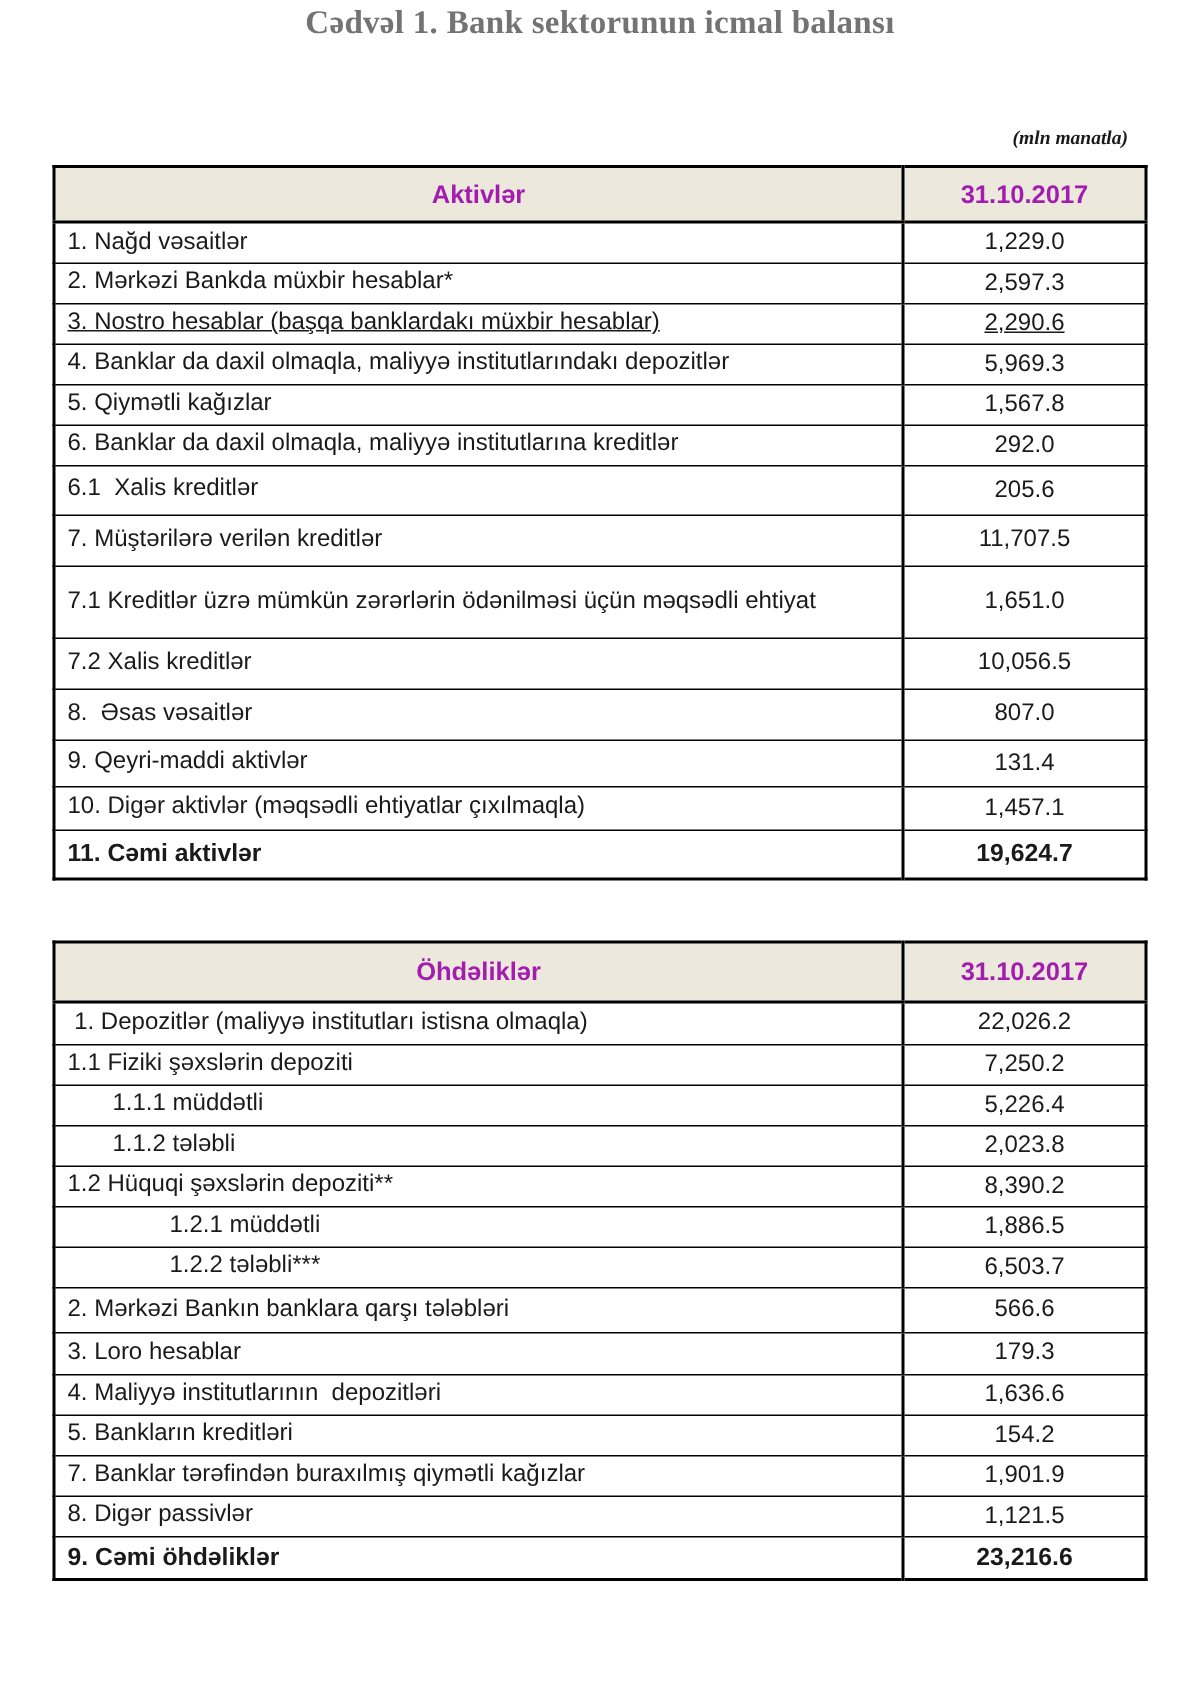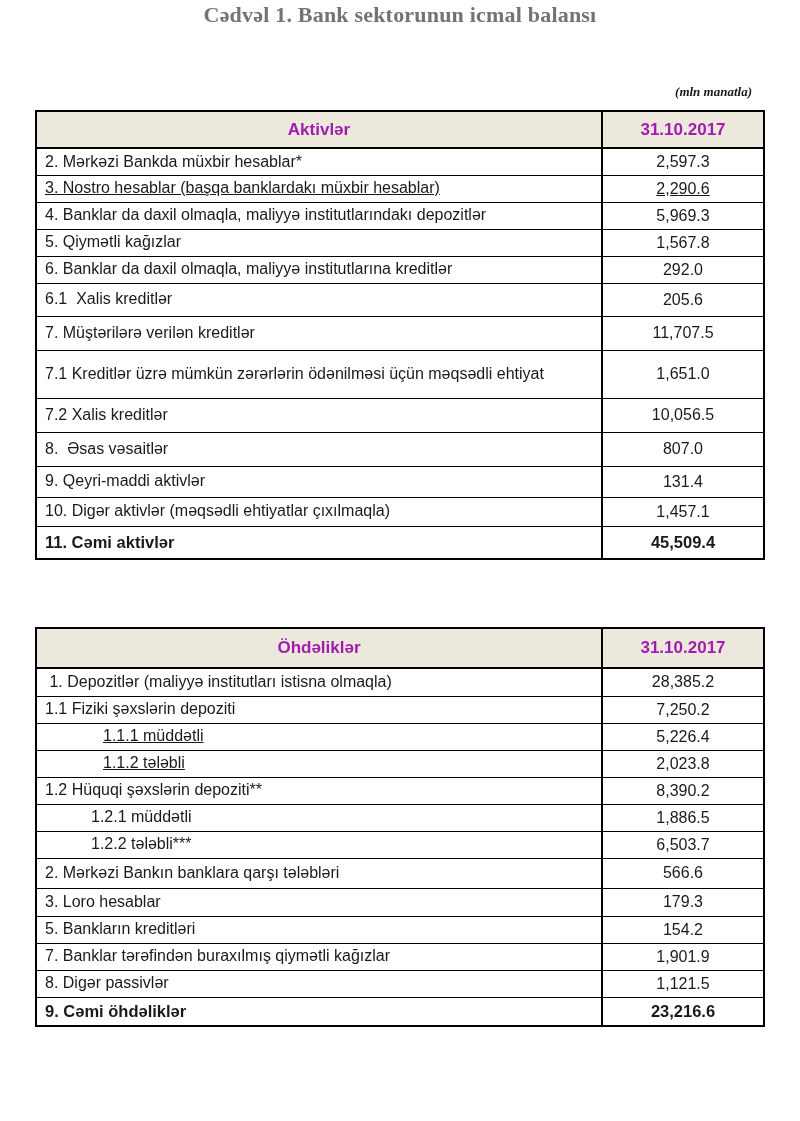--- a/index.html
+++ b/index.html
@@ -35,39 +35,43 @@
     border-bottom:2px solid var(--border);
     font-size:17px;font-weight:bold;text-align:center;color:#a21caf;
   }
   .tbl--assets th{height:33px;}
   .tbl--liab th{height:36px;}
   .tbl th.val,.tbl td.val{border-left:2px solid var(--border);width:158px;}
   .tbl td{font-size:16px;color:var(--text);}
   td.lbl{white-space:pre-wrap;line-height:1.15;}
   td.val{text-align:center;}
   .indent-0{padding-left:8px;padding-right:6px;}
-  .indent-1{padding-left:66px;padding-right:6px;text-decoration:underline;}
-  .indent-2{padding-left:54px;padding-right:6px;}
+  .indent-1{padding-left:38px;padding-right:6px;}
+  .indent-2{padding-left:76px;padding-right:6px;}
   tr.row-bold td{font-weight:bold;font-size:16.5px;}
 </style>
 </head>
 <body>
 
 <h1 class="page-title">Cədvəl 1. Bank sektorunun icmal balansı</h1>
 
 <div class="unit-note">(mln manatla)</div>
 
 <table class="tbl tbl--assets">
   <thead>
     <tr>
       <th class="lbl">Aktivlər</th>
       <th class="val">31.10.2017</th>
     </tr>
   </thead>
   <tbody>
+      <tr style="height: 27px;">
+        <td class="lbl indent-0">1. Nağd vəsaitlər</td>
+        <td class="val">1,229.0</td>
+      </tr>
       <tr style="height: 27px;">
         <td class="lbl indent-0">2. Mərkəzi Bankda müxbir hesablar*</td>
         <td class="val">2,597.3</td>
       </tr>
       <tr style="height: 27px; text-decoration: underline;">
         <td class="lbl indent-0">3. Nostro hesablar (başqa banklardakı müxbir hesablar)</td>
         <td class="val">2,290.6</td>
       </tr>
       <tr style="height: 27px;">
         <td class="lbl indent-0">4. Banklar da daxil olmaqla, maliyyə institutlarındakı depozitlər</td>
@@ -104,36 +108,36 @@
       <tr style="height: 31px;">
         <td class="lbl indent-0">9. Qeyri-maddi aktivlər</td>
         <td class="val">131.4</td>
       </tr>
       <tr style="height: 29px;">
         <td class="lbl indent-0">10. Digər aktivlər (məqsədli ehtiyatlar çıxılmaqla)</td>
         <td class="val">1,457.1</td>
       </tr>
       <tr class="row-bold" style="height: 33px;">
         <td class="lbl indent-0">11. Cəmi aktivlər</td>
-        <td class="val">45,509.4</td>
+        <td class="val">19,624.7</td>
       </tr>
     </tbody>
 </table>
 
 <table class="tbl tbl--liab">
   <thead>
     <tr>
       <th class="lbl">Öhdəliklər</th>
       <th class="val">31.10.2017</th>
     </tr>
   </thead>
   <tbody>
       <tr style="height: 28px;">
         <td class="lbl indent-0"> 1. Depozitlər (maliyyə institutları istisna olmaqla)</td>
-        <td class="val">28,385.2</td>
+        <td class="val">22,026.2</td>
       </tr>
       <tr style="height: 27px;">
         <td class="lbl indent-0">1.1 Fiziki şəxslərin depoziti</td>
         <td class="val">7,250.2</td>
       </tr>
       <tr style="height: 27px;">
         <td class="lbl indent-1">1.1.1 müddətli</td>
         <td class="val">5,226.4</td>
       </tr>
       <tr style="height: 27px;">
@@ -154,20 +158,24 @@
       </tr>
       <tr style="height: 30px;">
         <td class="lbl indent-0">2. Mərkəzi Bankın banklara qarşı tələbləri</td>
         <td class="val">566.6</td>
       </tr>
       <tr style="height: 28px;">
         <td class="lbl indent-0">3. Loro hesablar</td>
         <td class="val">179.3</td>
       </tr>
       <tr style="height: 27px;">
+        <td class="lbl indent-0">4. Maliyyə institutlarının  depozitləri</td>
+        <td class="val">1,636.6</td>
+      </tr>
+      <tr style="height: 27px;">
         <td class="lbl indent-0">5. Bankların kreditləri</td>
         <td class="val">154.2</td>
       </tr>
       <tr style="height: 27px;">
         <td class="lbl indent-0">7. Banklar tərəfindən buraxılmış qiymətli kağızlar</td>
         <td class="val">1,901.9</td>
       </tr>
       <tr style="height: 27px;">
         <td class="lbl indent-0">8. Digər passivlər</td>
         <td class="val">1,121.5</td>

